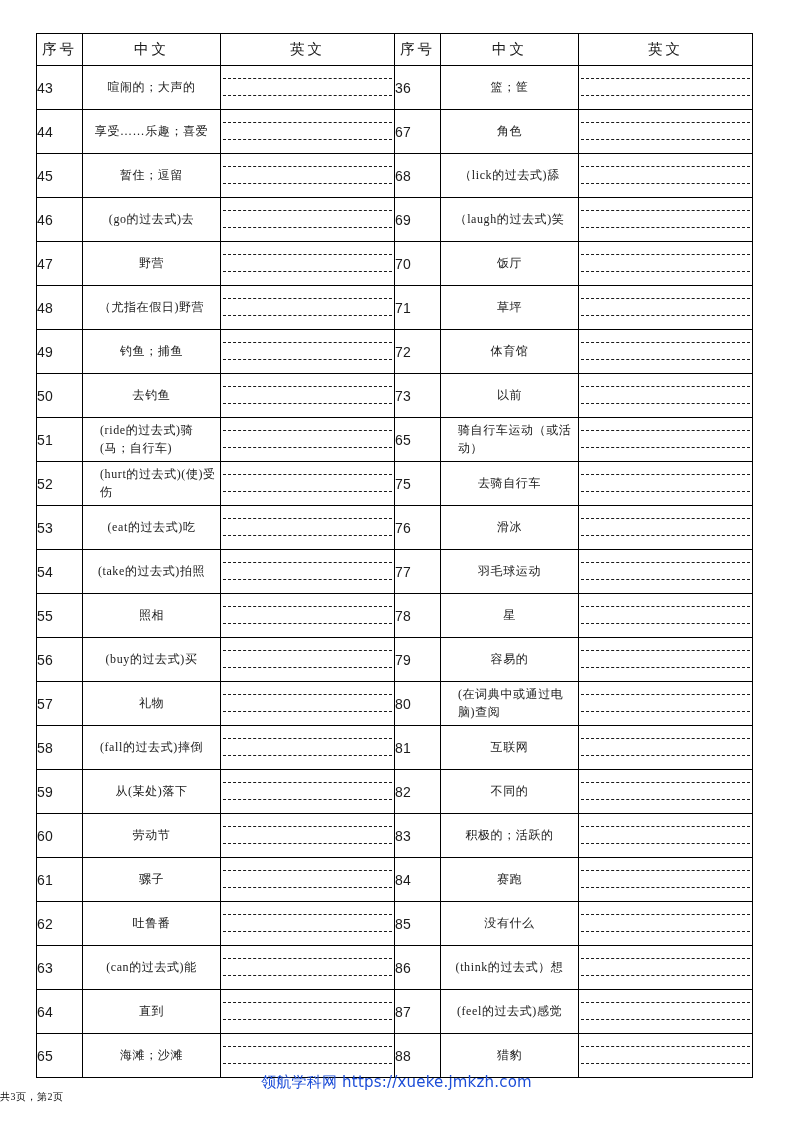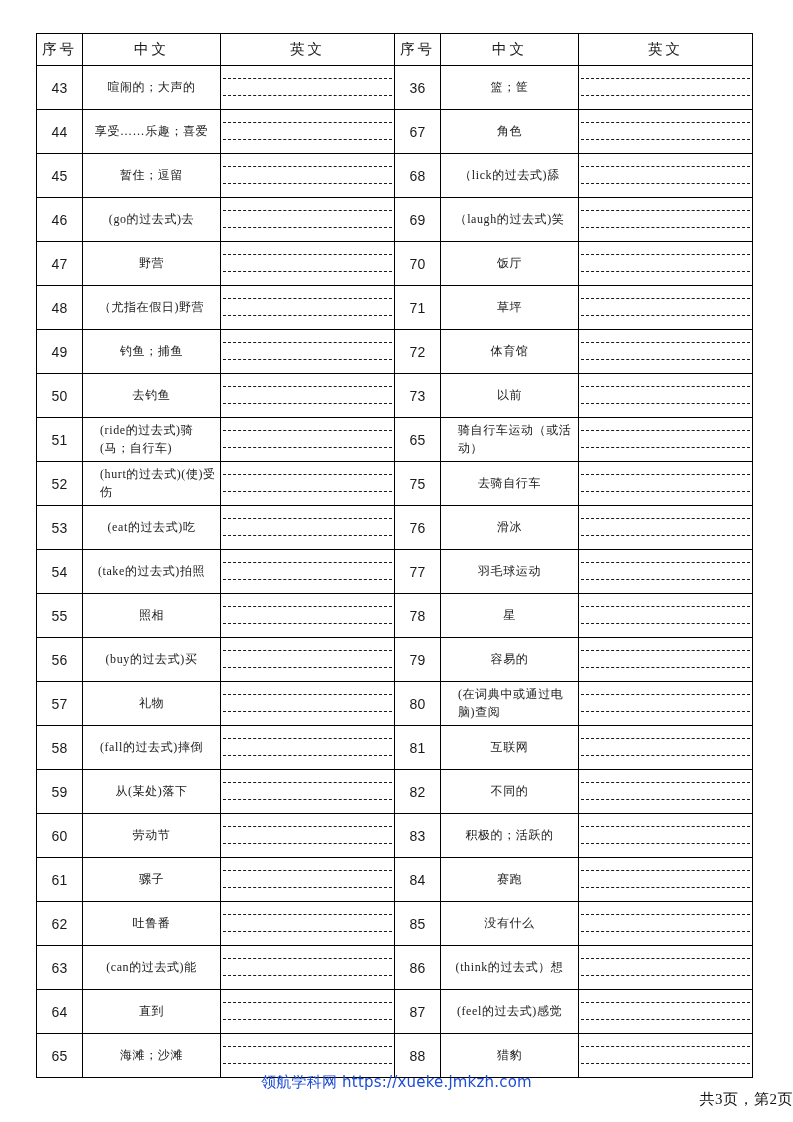--- a/index.html
+++ b/index.html
@@ -53,21 +53,21 @@
     height: 31px;
     font-weight: normal;
     font-size: 14.5px;
     text-align: center;
     letter-spacing: 3px;
   }
 
   
   td.num {
     height: 43px;
-    text-align: center;
+    text-align: left;
     font-size: 14px;
     font-family: "Liberation Sans", "DejaVu Sans", sans-serif;
     letter-spacing: 0.3px;
   }
 
   
   td.cn {
     font-size: 12px;
     line-height: 1.45;
     letter-spacing: 0.6px;
@@ -117,22 +117,22 @@
     white-space: nowrap;
     pointer-events: none;
   }
 
   
   #footer {
     position: absolute;
     left: 0;
     top: 1090px;
     width: 793px;
-    text-align: right;
-    font-size: 15px;
+    text-align: left;
+    font-size: 10px;
     color: #111;
     font-family: "Liberation Serif", "DejaVu Serif", serif;
     letter-spacing: 0.5px;
   }
 </style>
 </head>
 <body>
 
 <div id="page">
 

